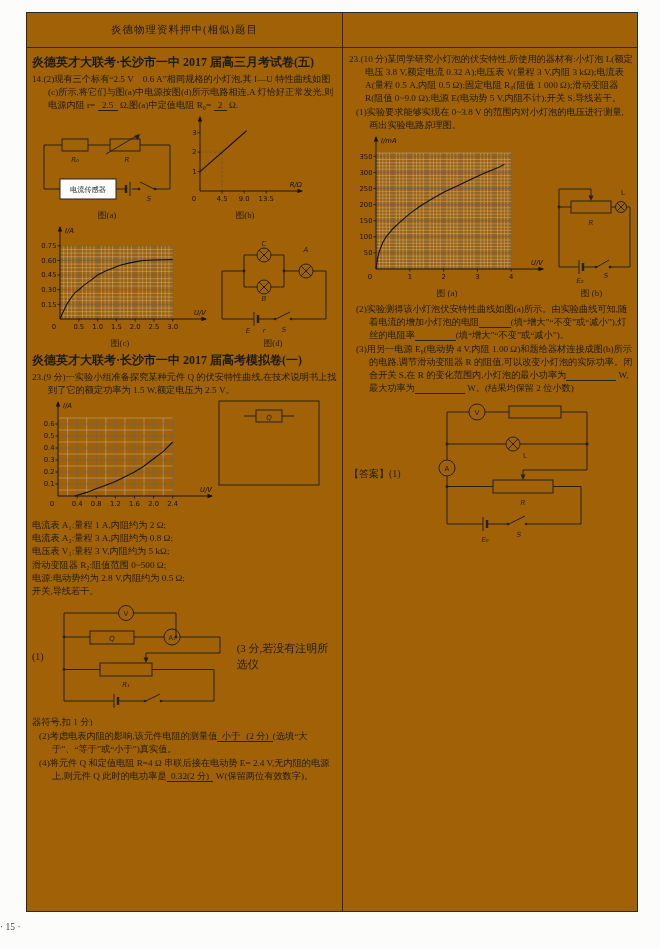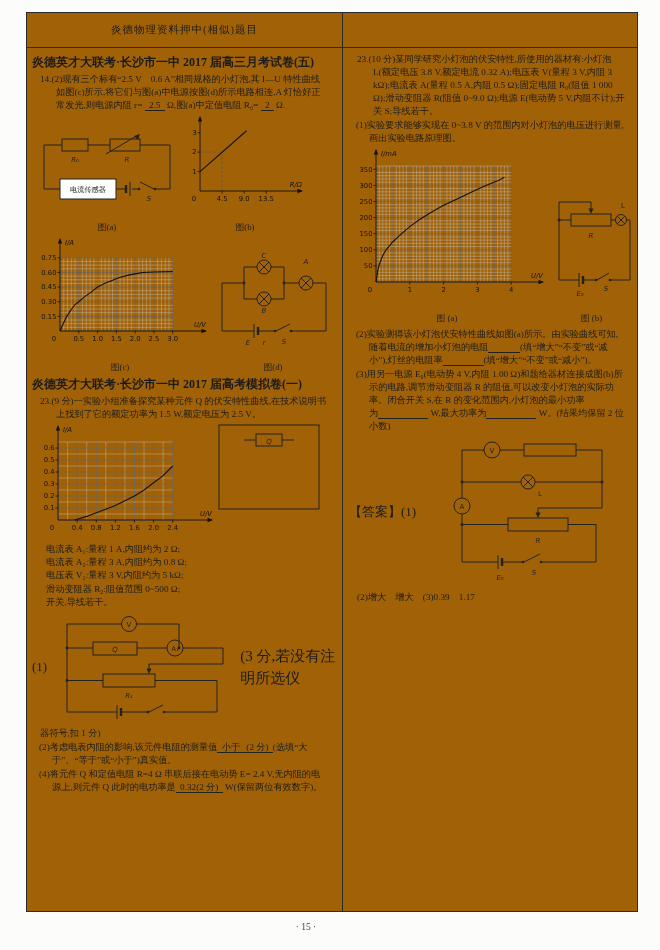--- a/index.html
+++ b/index.html
@@ -8,34 +8,34 @@
   .sheet{position:absolute;left:26px;top:12px;width:612px;height:900px;
          border:1.5px solid #2a2a2a;box-sizing:border-box;background:#a16207;}
   .hdr{display:flex;height:34px;border-bottom:1.5px solid #2a2a2a;}
   .hdr-cell{display:flex;align-items:center;justify-content:center;font-size:10.5px;letter-spacing:1px;}
   .hdr-left{width:316px;border-right:1.5px solid #2a2a2a;box-sizing:border-box;}
   .hdr-right{flex:1;}
   .cols{display:flex;height:calc(100% - 34px);}
   .col{font-size:9.2px;line-height:1.42;overflow:hidden;box-sizing:border-box;}
   .col-left{width:316px;border-right:1.5px solid #2a2a2a;padding:4px 5px 0 5px;}
   .col-right{flex:1;padding:4px 4px 0 6px;}
-  p{margin:1px 8px;}
+  p{margin:1px 0;}
   .sec-title{font-weight:bold;font-size:12px;margin:2px 0;}
   .pm{padding-left:16px;text-indent:-16px;}
   .ps{margin-left:7px;padding-left:13px;text-indent:-13px;}
   .blank{border-bottom:1px solid #222;padding:0 2px;white-space:pre;}
   .fig-row{display:flex;align-items:flex-end;gap:4px;margin:3px 0;}
   .fig-row.top{align-items:flex-start;}
   .fig-row.center{align-items:center;}
   .fig{display:flex;flex-direction:column;align-items:center;}
-  .fig-cap{font-size:8.8px;margin-top:12px;text-align:center;}
-  .instruments{margin-left:14px;}
-  .ans-note{font-size:15px;flex:1;}
-  .ans-label{font-size:13px;white-space:nowrap;}
-  .footer{position:absolute;left:0;width:576px;top:922px;text-align:center;font-size:9.5px;color:#444;margin-left:18px;}
+  .fig-cap{font-size:8.8px;margin-top:0px;text-align:center;}
+  .instruments{}
+  .ans-note{font-size:11px;flex:1;}
+  .ans-label{font-size:10px;white-space:nowrap;}
+  .footer{position:absolute;left:0;width:576px;top:922px;font-size:9.5px;color:#444;}
   svg{display:block;}
   svg text{font-family:"DejaVu Sans","Liberation Sans",sans-serif;}
 </style>
 </head>
 <body>
 
 <div class="sheet">
   <div class="hdr">
     <div class="hdr-cell hdr-left">炎德物理资料押中(相似)题目</div>
   </div>
@@ -313,20 +313,21 @@
             <text x="51" y="19.5" font-size="7" font-style="italic" text-anchor="middle" fill="#222">Q</text>
           </svg>
         </div>
       </div>
 
       <div class="instruments">
           <div>电流表 A₁:量程 1 A,内阻约为 2 Ω;</div>
           <div>电流表 A₂:量程 3 A,内阻约为 0.8 Ω;</div>
           <div>电压表 V₁:量程 3 V,内阻约为 5 kΩ;</div>
           <div>滑动变阻器 R₂:阻值范围 0~500 Ω;</div>
+          <div>电源:电动势约为 2.8 V,内阻约为 0.5 Ω;</div>
           <div>开关,导线若干。</div>
         </div>
 
       <div class="fig-row center">
         <span class="ans-label">(1)</span>
         <svg width="185" height="112" viewBox="0 0 185 112">
           <g stroke="#222" stroke-width="1" fill="none">
             <line x1="16" y1="12" x2="16" y2="100"></line>
             <line x1="16" y1="12" x2="70.5" y2="12"></line>
             <circle cx="78" cy="12" r="7.5"></circle>
@@ -565,18 +566,17 @@
           <circle cx="103" cy="126" r="1.3" fill="#222"></circle>
             <circle cx="121" cy="126" r="1.3" fill="#222"></circle>
           <text x="72" y="17" font-size="7" text-anchor="middle" fill="#222">V</text>
           <text x="120" y="60" font-size="7" text-anchor="middle" fill="#222">L</text>
           <text x="42" y="73" font-size="7" text-anchor="middle" fill="#222">A</text>
           <text x="118" y="107" font-size="7" font-style="italic" text-anchor="middle" fill="#222">R</text>
           <text x="80" y="144" font-size="7" font-style="italic" text-anchor="middle" fill="#222">E₀</text>
           <text x="114" y="139" font-size="7" font-style="italic" text-anchor="middle" fill="#222">S</text>
         </svg>
       </div>
-      <p>(2)增大　增大　(3)0.39　1.17</p>
     </div>
   </div>
 </div>
 
 <div class="footer">· 15 ·</div>
 
 </body></html>

